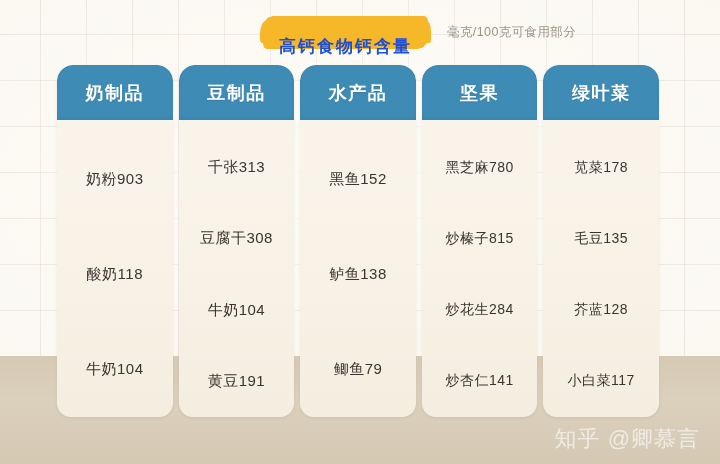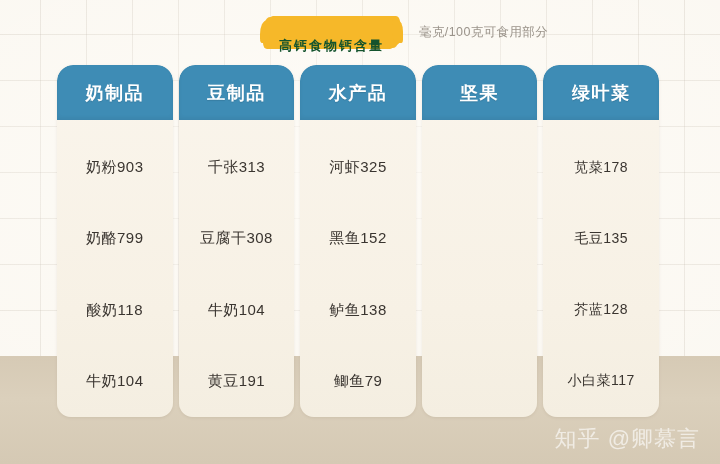--- a/index.html
+++ b/index.html
@@ -91,22 +91,22 @@
     right: -5px;
     top: 3px;
     width: 11px;
     height: 23px;
     background: #f6b829;
     border-radius: 20% 50% 15% 45%;
   }
   .title-text {
     position: relative;
     z-index: 2;
-    color: #14532d;
-    font-size: 13px;
+    color: #1d4ed8;
+    font-size: 17px;
     font-weight: bold;
     letter-spacing: 2px;
     white-space: nowrap;
     margin-top: 28px;
   }
   .subtitle {
     margin-left: 21px;
     color: #9a938a;
     font-size: 12.5px;
     letter-spacing: 0.4px;
@@ -199,21 +199,20 @@
   </div>
 
   <div class="columns">
 
     <div class="column">
       <div class="col-header">
         <span class="col-header-label">奶制品</span>
       </div>
       <div class="col-body">
         <div class="cell">奶粉903</div>
-        <div class="cell">奶酪799</div>
         <div class="cell">酸奶118</div>
         <div class="cell">牛奶104</div>
       </div>
     </div>
 
     <div class="column">
       <div class="col-header">
         <span class="col-header-label">豆制品</span>
       </div>
       <div class="col-body">
@@ -222,30 +221,35 @@
         <div class="cell">牛奶104</div>
         <div class="cell">黄豆191</div>
       </div>
     </div>
 
     <div class="column">
       <div class="col-header">
         <span class="col-header-label">水产品</span>
       </div>
       <div class="col-body">
-        <div class="cell">河虾325</div>
         <div class="cell">黑鱼152</div>
         <div class="cell">鲈鱼138</div>
         <div class="cell">鲫鱼79</div>
       </div>
     </div>
 
     <div class="column">
       <div class="col-header">
         <span class="col-header-label">坚果</span>
+      </div>
+      <div class="col-body">
+        <div class="cell small">黑芝麻780</div>
+        <div class="cell small">炒榛子815</div>
+        <div class="cell small">炒花生284</div>
+        <div class="cell small">炒杏仁141</div>
       </div>
     </div>
 
     <div class="column">
       <div class="col-header">
         <span class="col-header-label">绿叶菜</span>
       </div>
       <div class="col-body">
         <div class="cell small">苋菜178</div>
         <div class="cell small">毛豆135</div>

